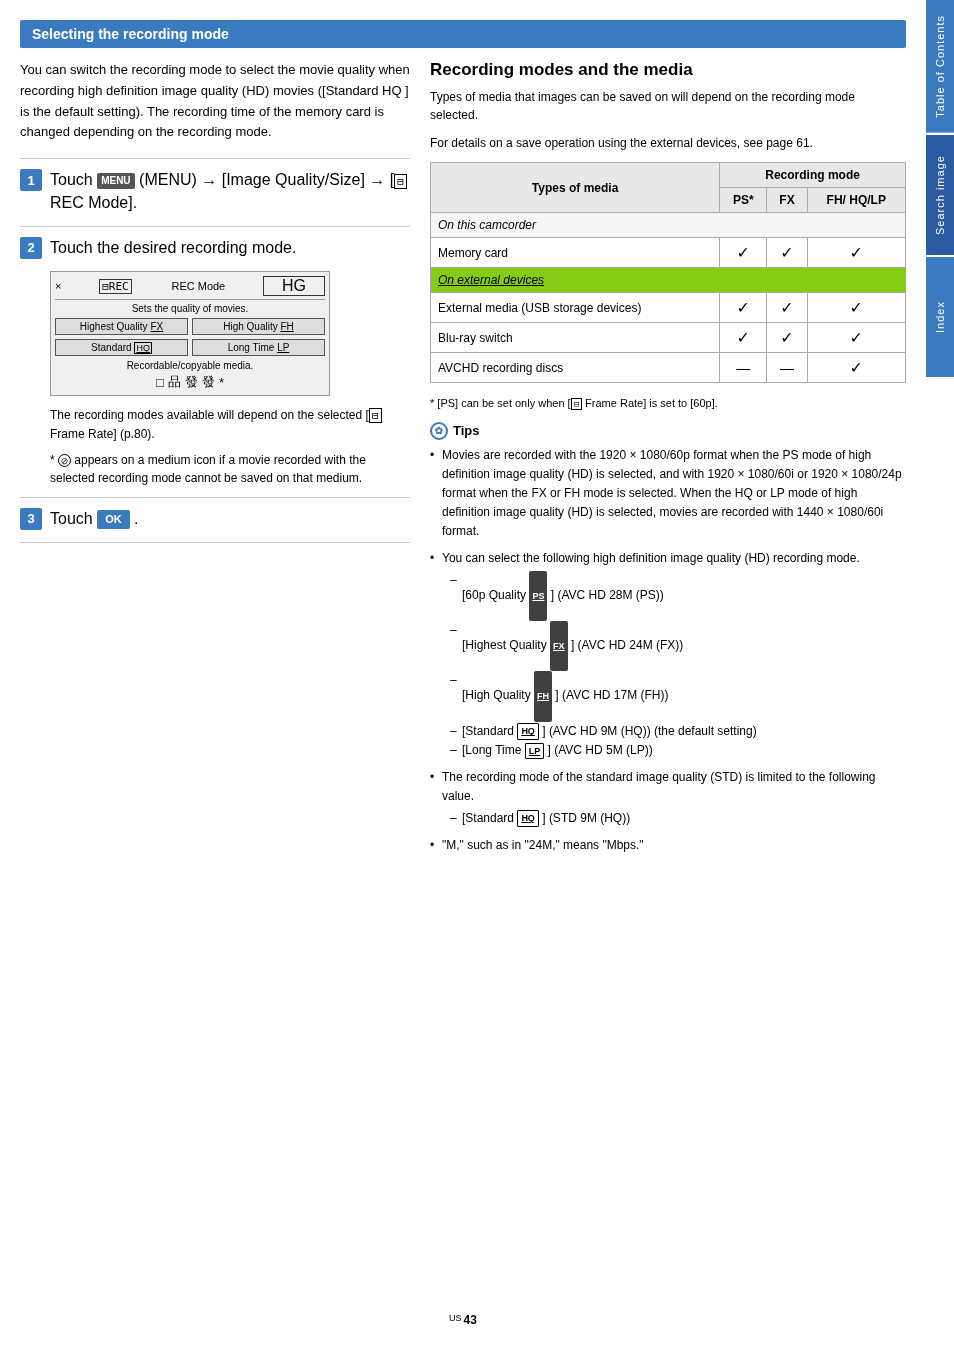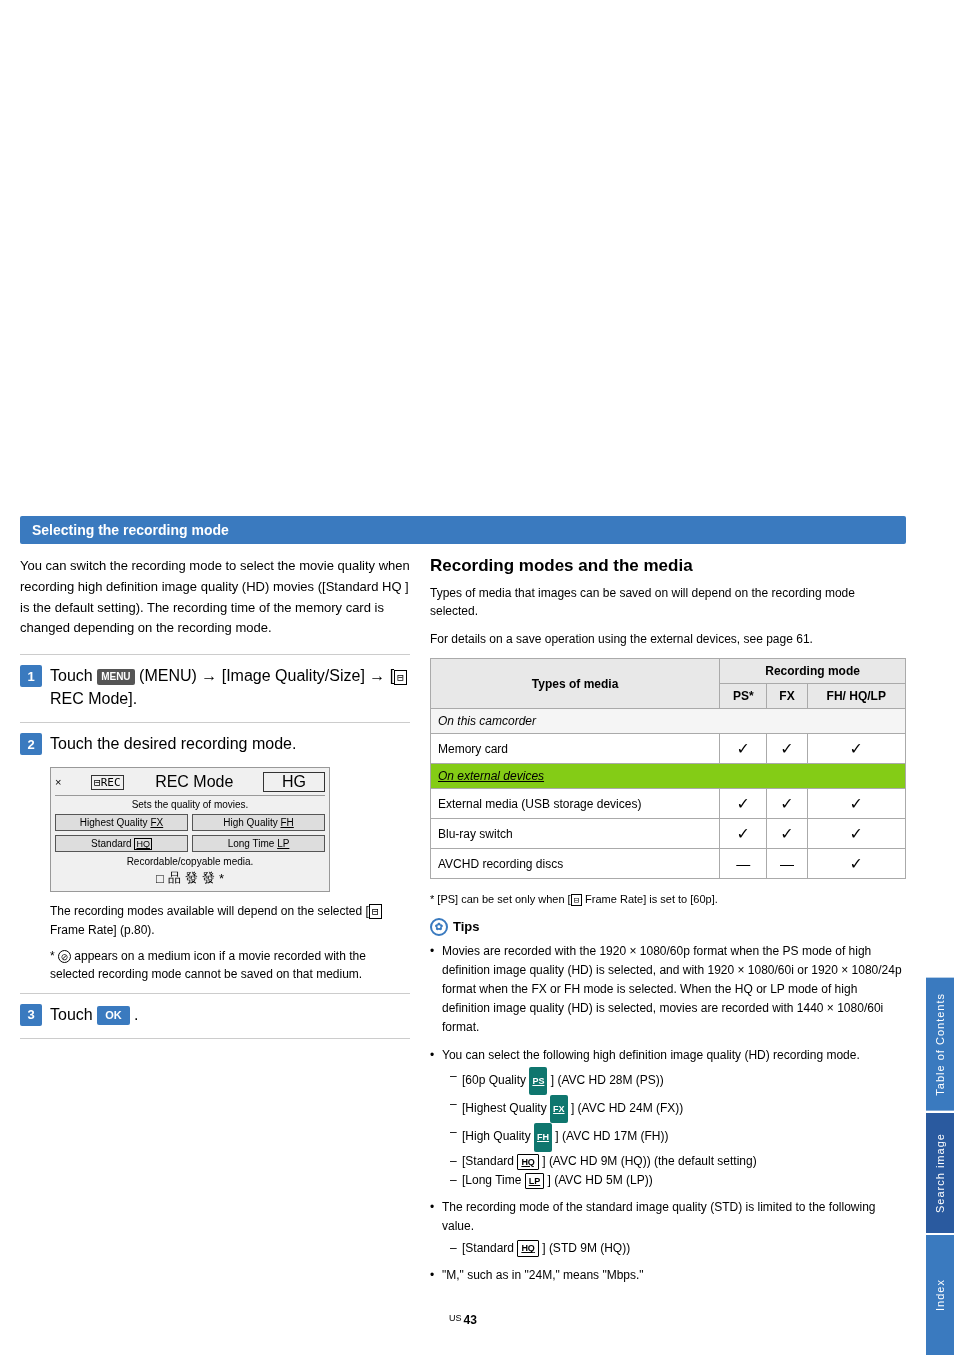--- a/index.html
+++ b/index.html
@@ -10,21 +10,20 @@
       color: #000;
       width: 954px;
       min-height: 1357px;
       position: relative;
     }
 
     .page-container {
       display: flex;
       width: 954px;
       min-height: 1357px;
-      align-items: flex-end;
     }
 
     .main-content {
       flex: 1;
       padding: 20px 20px 20px 20px;
       display: flex;
       flex-direction: column;
     }
 
     .left-column {
@@ -141,21 +140,21 @@
       border-bottom: 1px solid #999;
       padding-bottom: 3px;
       margin-bottom: 3px;
     }
 
     .mode-ss-header .close-x {
       font-size: 11px;
     }
 
     .mode-ss-header .title-text {
-      font-size: 16px;
+      font-size: 11px;
     }
 
     .mode-ss-header .hg-badge {
       font-size: 16px;
       border: 1px solid #333;
       padding: 0 18px;
     }
 
     .mode-ss-quality {
       font-size: 10px;
@@ -312,25 +311,25 @@
     }
 
     .tips-sub li::before {
       content: '–';
       position: absolute;
       left: 0;
     }
 
     .inline-badge {
       display: inline-block;
-      background: #0f766e;
+      background: #404040;
       color: #fff;
       font-size: 9px;
       font-weight: bold;
-      padding: 7px 3px;
+      padding: 18px 3px;
       border-radius: 2px;
       vertical-align: middle;
       text-decoration: underline;
     }
 
     .inline-badge-outline {
       display: inline-block;
       border: 1px solid #000;
       font-size: 9px;
       font-weight: bold;

